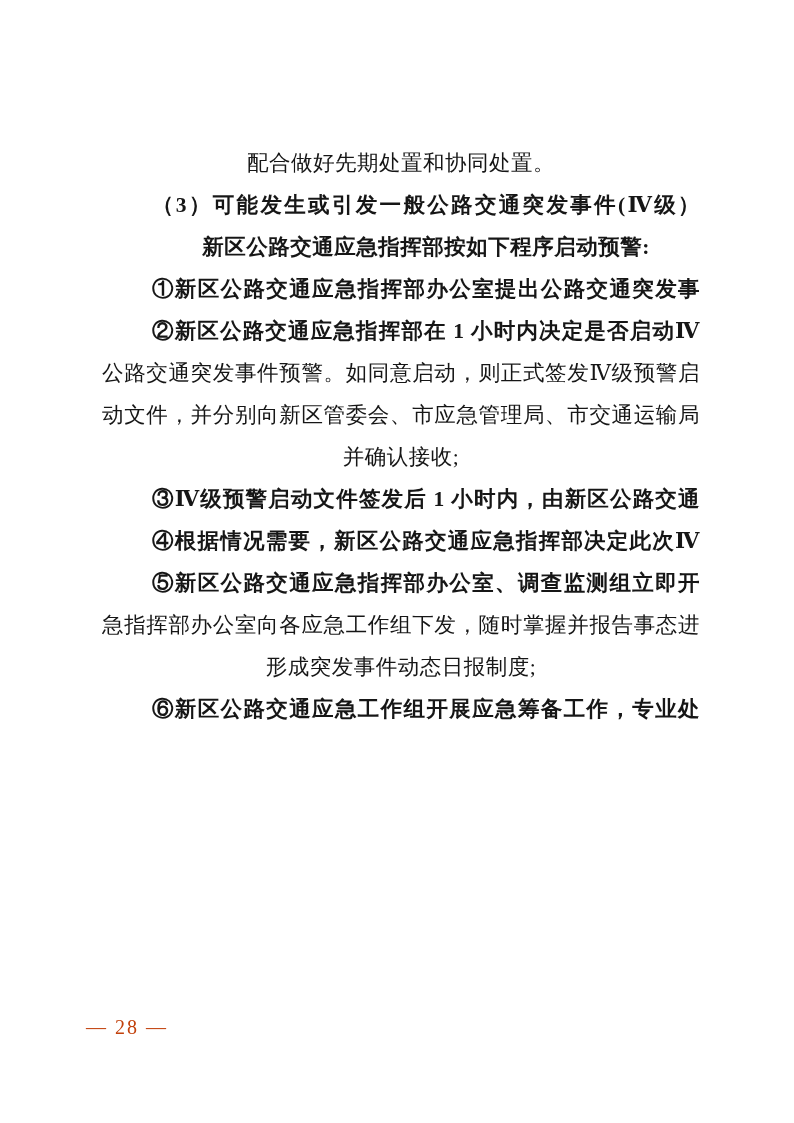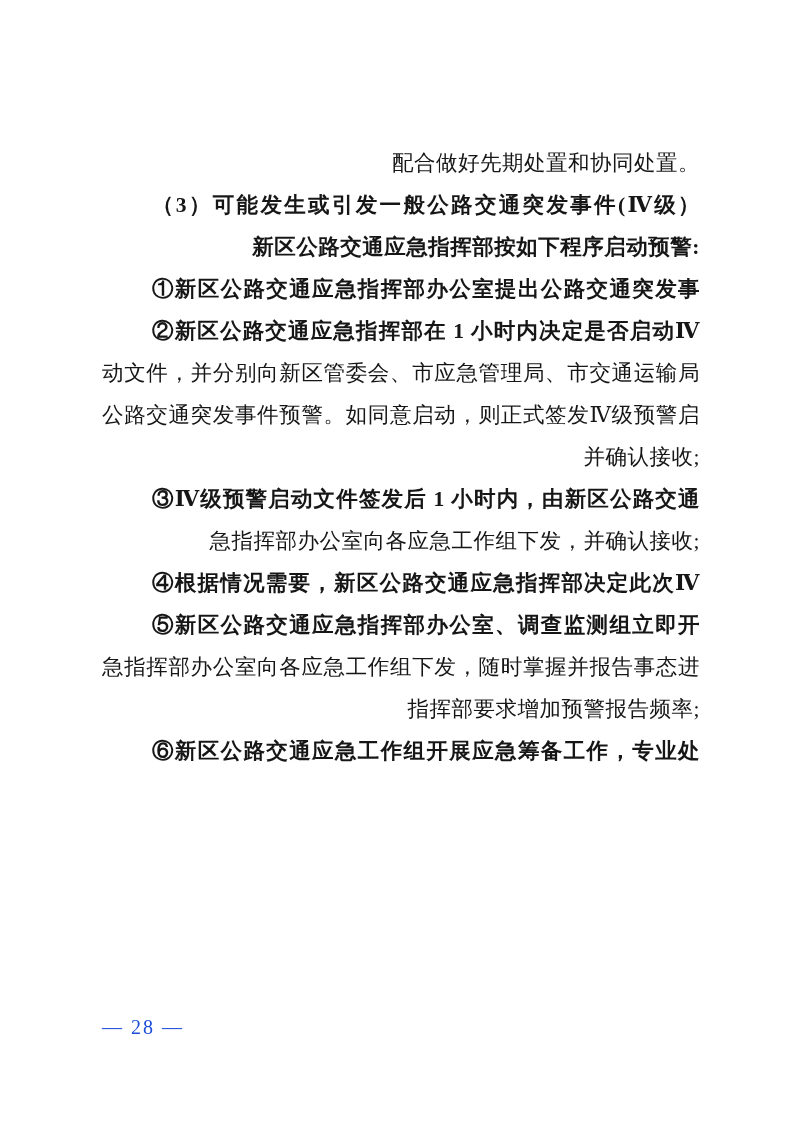--- a/index.html
+++ b/index.html
@@ -22,59 +22,58 @@
     top: 142px;
     width: 598px;
   }
   .line {
     height: 42px;
     line-height: 42px;
     font-size: 21.5px;
     letter-spacing: 0.5px;
     white-space: nowrap;
     overflow: hidden;
-    text-align: right;
+    text-align: center;
   }
   .line.justify {
     white-space: normal;
     text-align: justify;
     text-align-last: justify;
   }
   .line.indent {
     padding-left: 50px;
     font-weight: bold;
   }
   .footer {
     position: absolute;
-    left: 102px;
+    left: 86px;
     top: 1012px;
     height: 30px;
     line-height: 30px;
     font-size: 20px;
     letter-spacing: 2px;
-    color: #1d4ed8;
+    color: #c2410c;
     font-family: Liberation Serif, serif;
   }
 </style>
 </head>
 <body>
 
 <div class="page">
   <div class="content">
     <div class="line">配合做好先期处置和协同处置。</div>
     <div class="line indent justify">（3）可能发生或引发一般公路交通突发事件(Ⅳ级）时，</div>
     <div class="line indent">新区公路交通应急指挥部按如下程序启动预警:</div>
     <div class="line indent justify">①新区公路交通应急指挥部办公室提出公路交通突发事件</div>
     <div class="line indent justify">②新区公路交通应急指挥部在 1 小时内决定是否启动Ⅳ级</div>
+    <div class="line justify">公路交通突发事件预警。如同意启动，则正式签发Ⅳ级预警启</div>
     <div class="line justify">动文件，并分别向新区管委会、市应急管理局、市交通运输局</div>
-    <div class="line justify">公路交通突发事件预警。如同意启动，则正式签发Ⅳ级预警启</div>
     <div class="line">并确认接收;</div>
     <div class="line indent justify">③Ⅳ级预警启动文件签发后 1 小时内，由新区公路交通应</div>
-    <div class="line">急指挥部办公室向各应急工作组下发，并确认接收;</div>
     <div class="line indent justify">④根据情况需要，新区公路交通应急指挥部决定此次Ⅳ级</div>
     <div class="line indent justify">⑤新区公路交通应急指挥部办公室、调查监测组立即开展</div>
     <div class="line justify">急指挥部办公室向各应急工作组下发，随时掌握并报告事态进展</div>
-    <div class="line">指挥部要求增加预警报告频率;</div>
+    <div class="line">形成突发事件动态日报制度;</div>
     <div class="line indent justify">⑥新区公路交通应急工作组开展应急筹备工作，专业处置</div>
   </div>
 
   <div class="footer">— 28 —</div>
 </div>
 
 </body></html>

